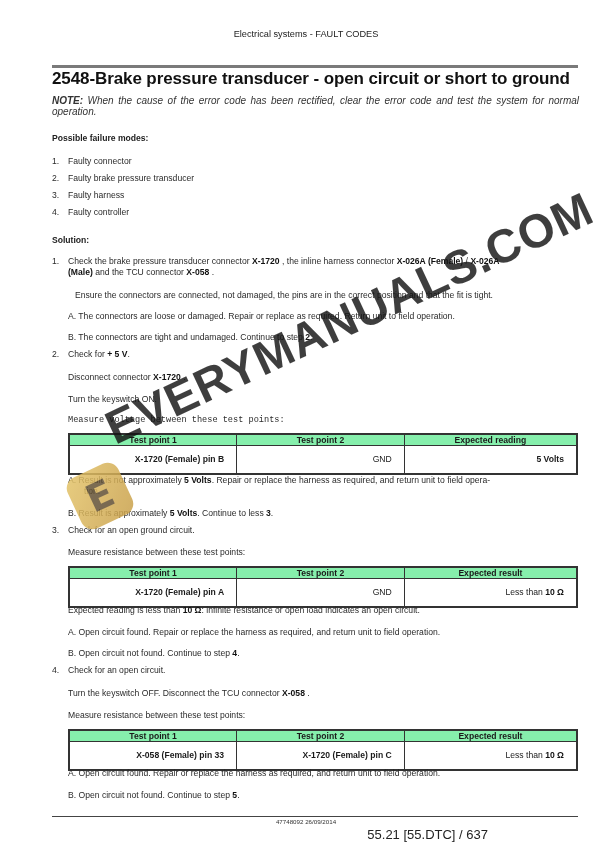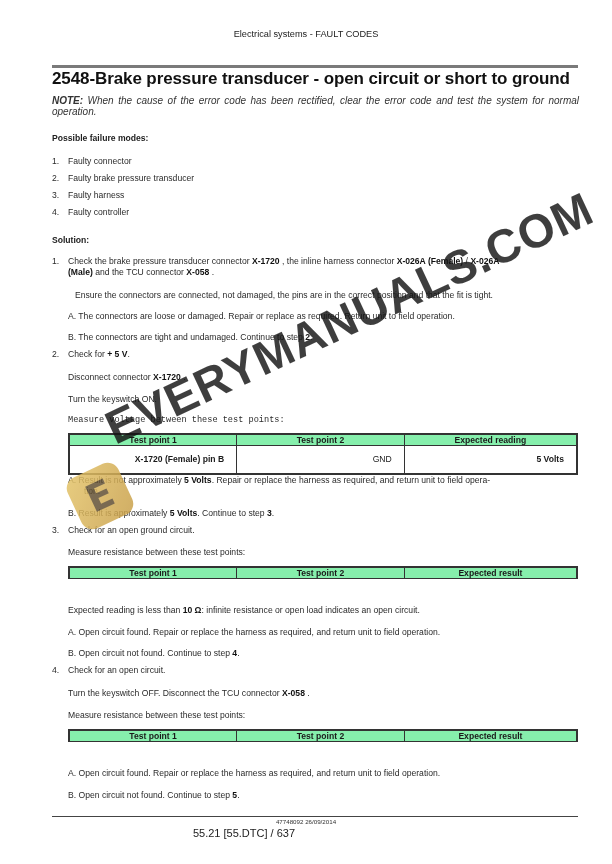--- a/index.html
+++ b/index.html
@@ -49,22 +49,22 @@
     table.tp th:first-child, table.tp td:first-child { border-left: 2px solid #333; }
     table.tp th:last-child, table.tp td:last-child { border-right: 2px solid #333; }
     .footer-rule {
       position: absolute; top: 816px; left: 52px; width: 526px; height: 1px; background: #444;
     }
     .footer-small {
       position: absolute; top: 818px; left: 0; width: 612px; text-align: center;
       font-size: 6.2px; color: #333;
     }
     .footer-page {
-      position: absolute; top: 827px; left: 0; width: 488px; text-align: center;
-      font-size: 11px; color: #222;
+      position: absolute; top: 827px; left: 0; width: 488px; text-align: right;
+      font-size: 13px; color: #222;
     }
     
     .wm-text {
       position: absolute; left: 120px; top: 400px;
       font-size: 47px; font-weight: bold; color: rgba(20,20,20,0.82);
       transform: rotate(-25deg); transform-origin: left bottom;
       letter-spacing: 1px; white-space: nowrap; pointer-events: none;
     }
     .wm-logo {
       position: absolute; left: 72px; top: 468px; width: 56px; height: 56px;
@@ -136,35 +136,40 @@
     <td>GND</td>
     <td class="bold">5 Volts</td>
   </tr>
 </tbody>
   </table>
 <div class="abs line" style="top:475px;left:68px;">
   <span>A.  Result is not approximately </span><span class="b">5 Volts</span><span>. Repair or replace the harness as required, and return unit to field opera-</span>
 </div>
 <div class="abs line" style="top:486px;left:84px;">tion.</div>
 <div class="abs line" style="top:508px;left:68px;">
-  <span>B.  Result is approximately </span><span class="b">5 Volts</span><span>.  Continue to step </span><span class="b">3</span><span>.</span>
+  <span>B.  Result is approximately </span><span class="b">5 Volts</span><span>.  Continue to less </span><span class="b">3</span><span>.</span>
 </div>
 
 <div class="abs line" style="top:525px;left:52px;">
   <span class="num">3.</span><span>Check for an open ground circuit.</span>
 </div>
 <div class="abs line" style="top:547px;left:68px;">Measure resistance between these test points:</div>
 <div></div>
 <table class="tp" style="top:566px;">
   <tbody>
       <tr>
     <th style="width:33%;">Test point 1</th>
     <th style="width:33%;">Test point 2</th>
     <th>Expected result</th>
   </tr>
+  <tr>
+    <td class="bold">X-1720 (Female) pin A</td>
+    <td>GND</td>
+    <td><span>Less than </span><span class="b">10 Ω</span></td>
+  </tr>
 </tbody>
   </table>
 <div class="abs line" style="top:605px;left:68px;">
   <span>Expected reading is less than </span><span class="b">10 Ω</span><span>: infinite resistance or open load indicates an open circuit.</span>
 </div>
 <div class="abs line" style="top:627px;left:68px;">A.  Open circuit found. Repair or replace the harness as required, and return unit to field operation.</div>
 <div class="abs line" style="top:648px;left:68px;">
   <span>B.  Open circuit not found.  Continue to step </span><span class="b">4</span><span>.</span>
 </div>
 
@@ -175,20 +180,25 @@
   <span>Turn the keyswitch OFF. Disconnect the TCU connector </span><span class="b">X-058</span><span> .</span>
 </div>
 <div class="abs line" style="top:710px;left:68px;">Measure resistance between these test points:</div>
 <table class="tp" style="top:729px;">
   <tbody>
       <tr>
     <th style="width:33%;">Test point 1</th>
     <th style="width:33%;">Test point 2</th>
     <th>Expected result</th>
   </tr>
+  <tr>
+    <td class="bold">X-058 (Female) pin 33</td>
+    <td class="bold">X-1720 (Female) pin C</td>
+    <td><span>Less than </span><span class="b">10 Ω</span></td>
+  </tr>
 </tbody>
   </table>
 <div class="abs line" style="top:768px;left:68px;">A.  Open circuit found. Repair or replace the harness as required, and return unit to field operation.</div>
 <div class="abs line" style="top:790px;left:68px;">
   <span>B.  Open circuit not found.  Continue to step </span><span class="b">5</span><span>.</span>
 </div>
 
 <div class="footer-rule"></div>
 <div class="footer-small">47748092 26/09/2014</div>
 <div class="footer-page">55.21 [55.DTC] / 637</div>

